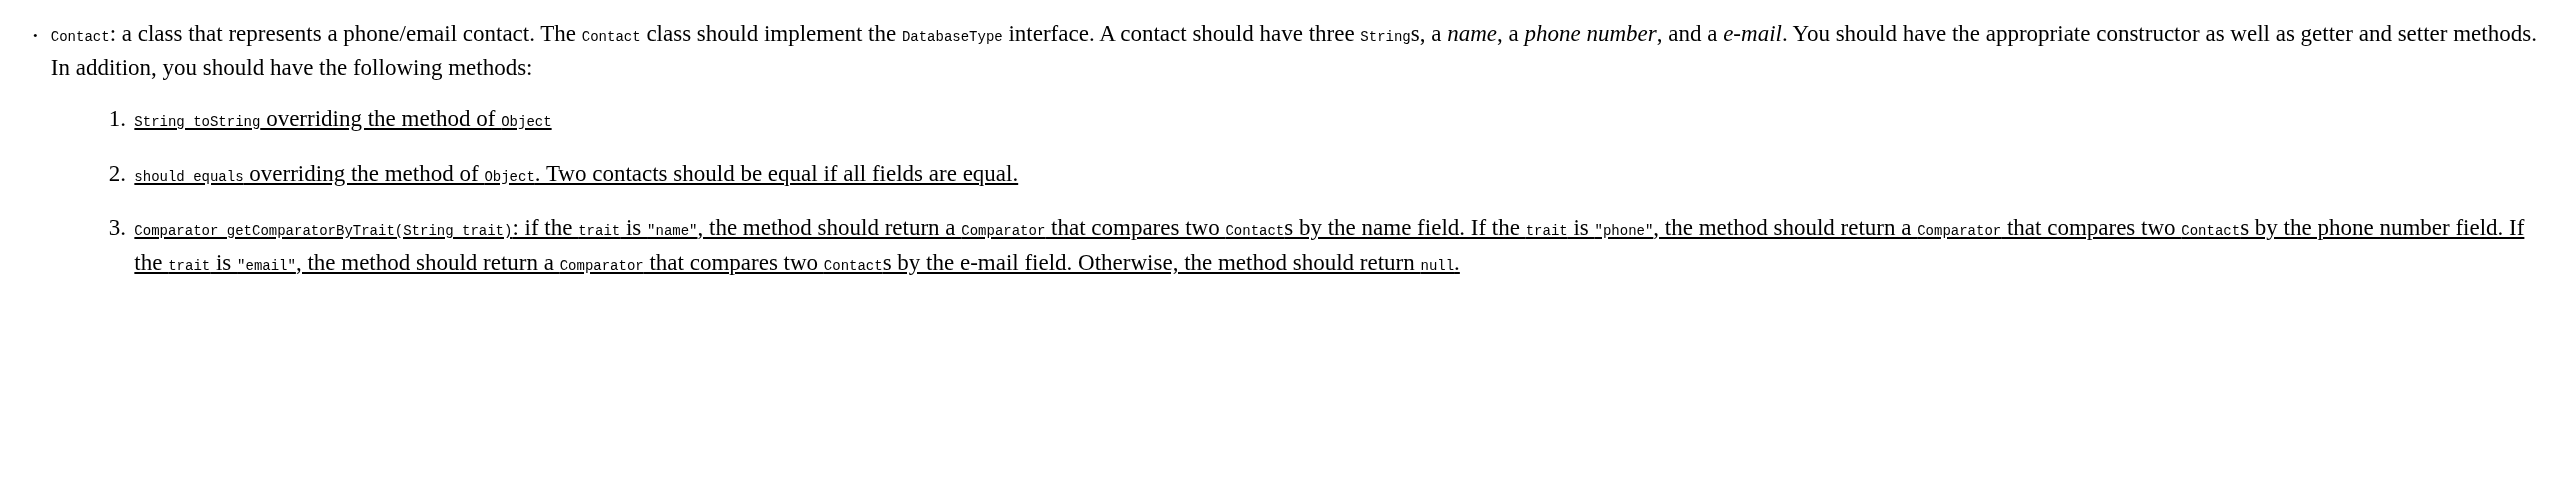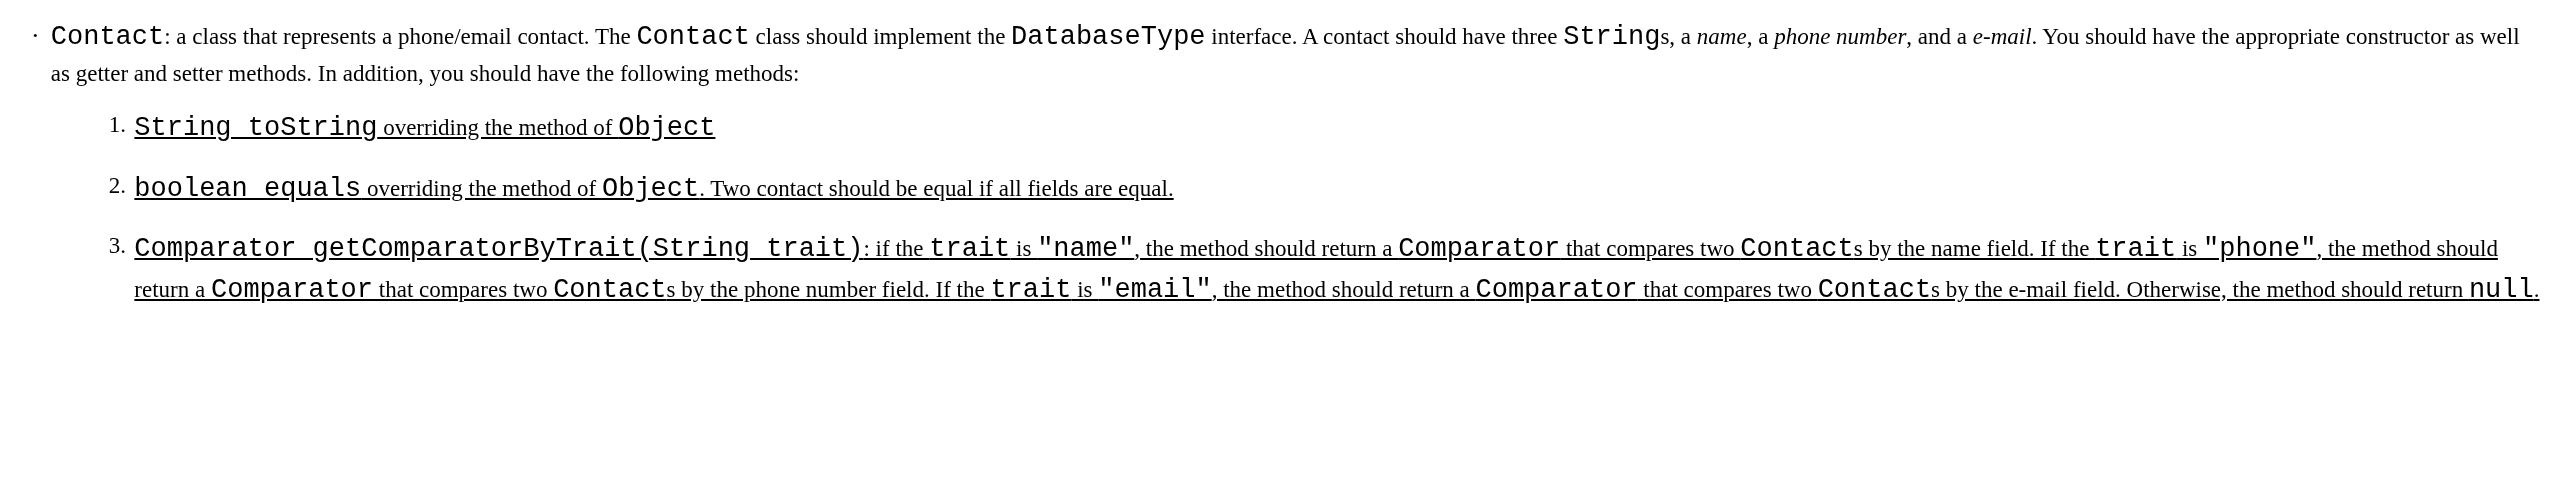--- a/index.html
+++ b/index.html
@@ -42,21 +42,21 @@
     .ordered-num {
       flex: 0 0 auto;
       margin-right: 8.3px;
     }
     .ordered-content {
       flex: 1;
       text-decoration: underline;
     }
     code {
       font-family: 'Courier New', Courier, monospace;
-      font-size: 27px;
+      font-size: 14px;
     }
     em {
       margin-top: 20px;
     }
   </style>
 </head>
 <body>
 
 <div class="main-item">
   <span class="bullet">•</span>
@@ -64,21 +64,21 @@
     <span><code>Contact</code><span>: a class that represents a phone/email contact. The </span><code>Contact</code><span> class should implement the </span><code>DatabaseType</code><span> interface. A contact should have three </span><code>String</code><span>s, a </span><em>name</em><span>, a </span><em>phone number</em><span>, and a </span><em>e-mail</em><span>. You should have the appropriate constructor as well as getter and setter methods. In addition, you should have the following methods:</span></span>
 
     <div class="ordered-list">
       <div class="ordered-item">
         <span class="ordered-num">1.</span>
         <div class="ordered-content"><code>String toString</code><span> overriding the method of </span><code>Object</code></div>
       </div>
 
       <div class="ordered-item">
         <span class="ordered-num">2.</span>
-        <div class="ordered-content"><code>boolean equals</code><span> overriding the method of </span><code>Object</code><span>. Two contact should be equal if all fields are equal.</span></div>
+        <div class="ordered-content"><code>should equals</code><span> overriding the method of </span><code>Object</code><span>. Two contacts should be equal if all fields are equal.</span></div>
       </div>
 
       <div class="ordered-item">
         <span class="ordered-num">3.</span>
         <div class="ordered-content"><code>Comparator getComparatorByTrait(String trait)</code><span>: if the </span><code>trait</code><span> is </span><code>"name"</code><span>, the method should return a </span><code>Comparator</code><span> that compares two </span><code>Contact</code><span>s by the name field. If the </span><code>trait</code><span> is </span><code>"phone"</code><span>, the method should return a </span><code>Comparator</code><span> that compares two </span><code>Contact</code><span>s by the phone number field. If the </span><code>trait</code><span> is </span><code>"email"</code><span>, the method should return a </span><code>Comparator</code><span> that compares two </span><code>Contact</code><span>s by the e-mail field. Otherwise, the method should return </span><code>null</code><span>.</span></div>
       </div>
     </div>
   </div>
 </div>
 

